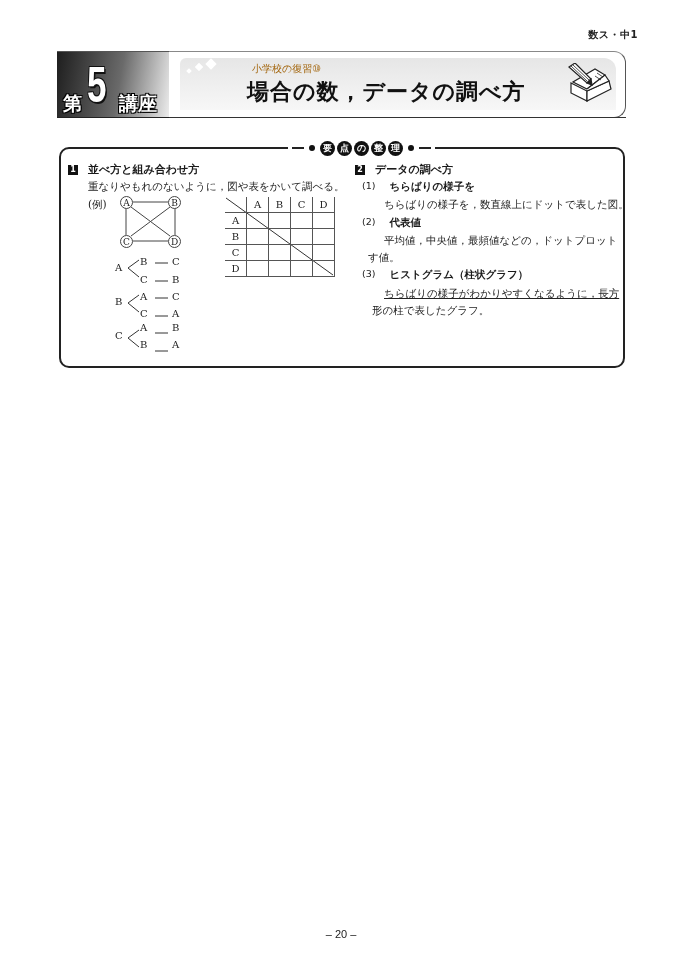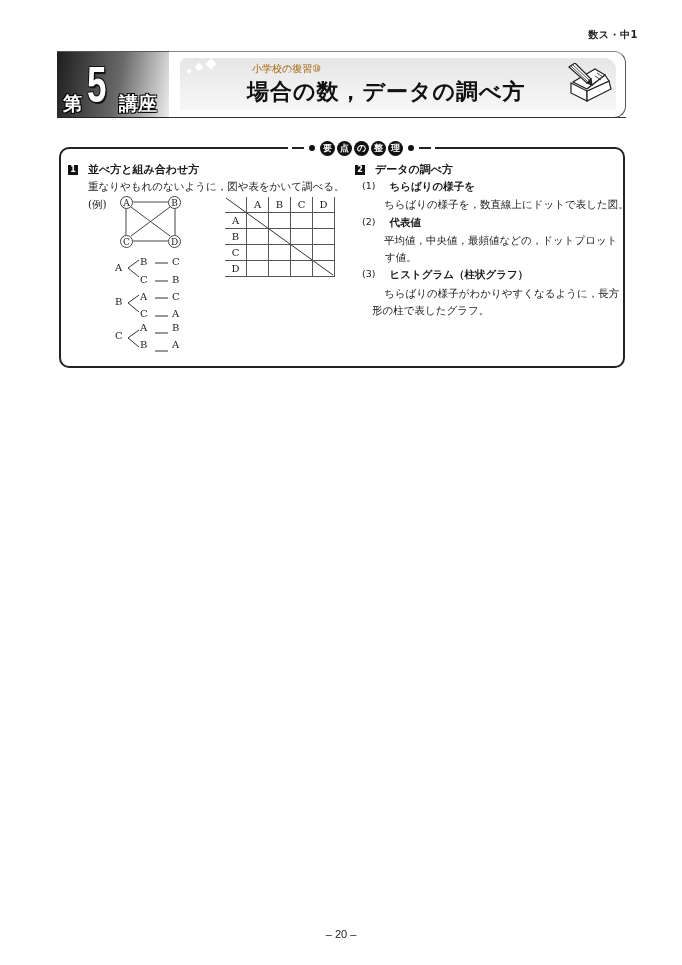--- a/index.html
+++ b/index.html
@@ -225,22 +225,22 @@
   <span class="paren-num">(1)</span>
   <span>ちらばりの様子を</span>
 </div>
 <div class="abs serif" style="left:384px;top:198px;">ちらばりの様子を，数直線上にドットで表した図。</div>
 
 <div class="abs sub-head" style="left:362px;top:216px;">
   <span class="paren-num">(2)</span>
   <span>代表値</span>
 </div>
 <div class="abs serif" style="left:384px;top:234px;">平均値，中央値，最頻値などの，ドットプロット</div>
-<div class="abs serif" style="left:385px;top:251px;text-align:center;">す値。</div>
+<div class="abs serif" style="left:368px;top:251px;text-align:center;">す値。</div>
 
 <div class="abs sub-head" style="left:362px;top:268px;">
   <span class="paren-num">(3)</span>
   <span>ヒストグラム（柱状グラフ）</span>
 </div>
-<div class="abs serif" style="left:384px;top:287px;">ちらばりの様子がわかりやすくなるように，長方</div>
+<div class="abs serif" style="left:384px;top:287px;text-decoration:underline;">ちらばりの様子がわかりやすくなるように，長方</div>
 <div class="abs serif" style="left:372px;top:304px;">形の柱で表したグラフ。</div>
 
 <div class="abs page-num">– 20 –</div>
 
 </body></html>

